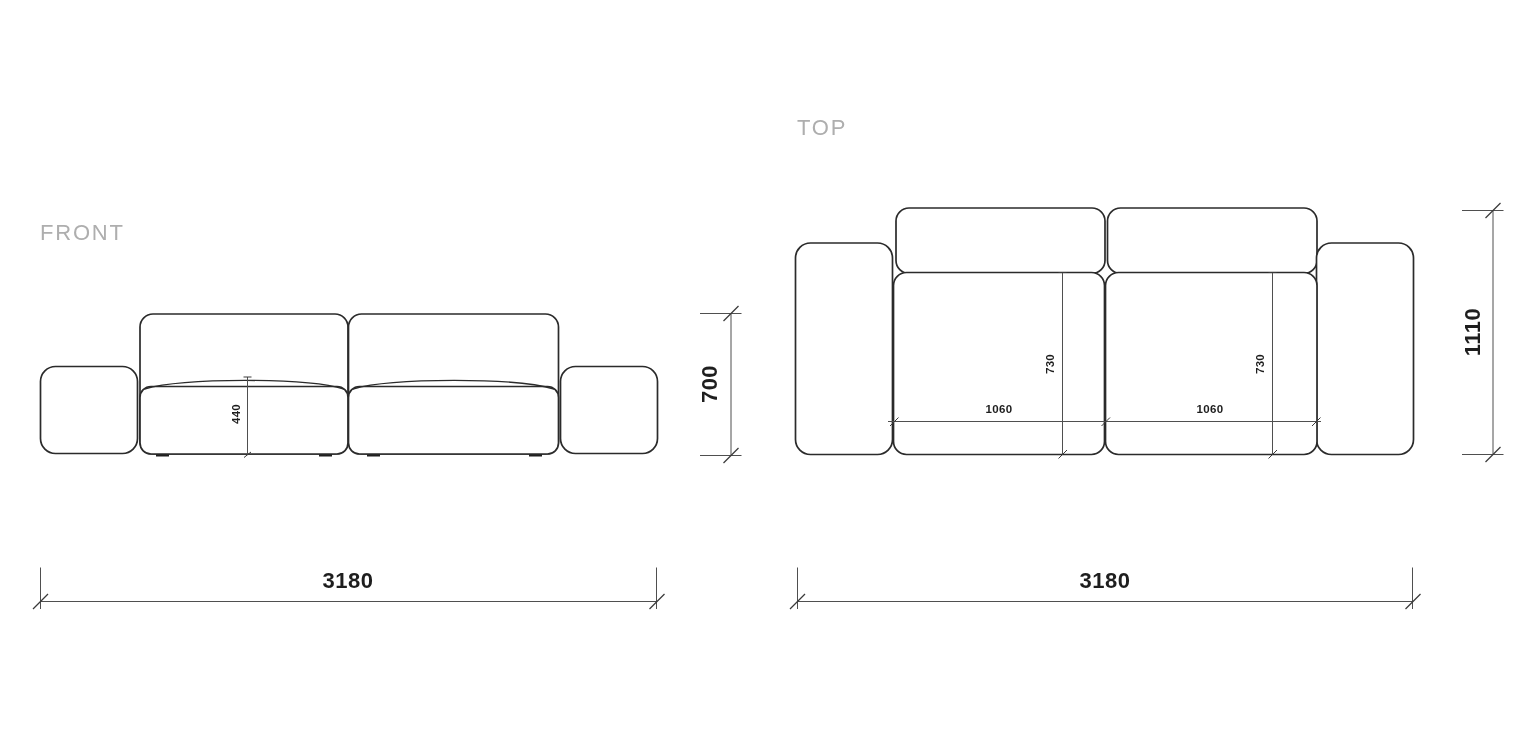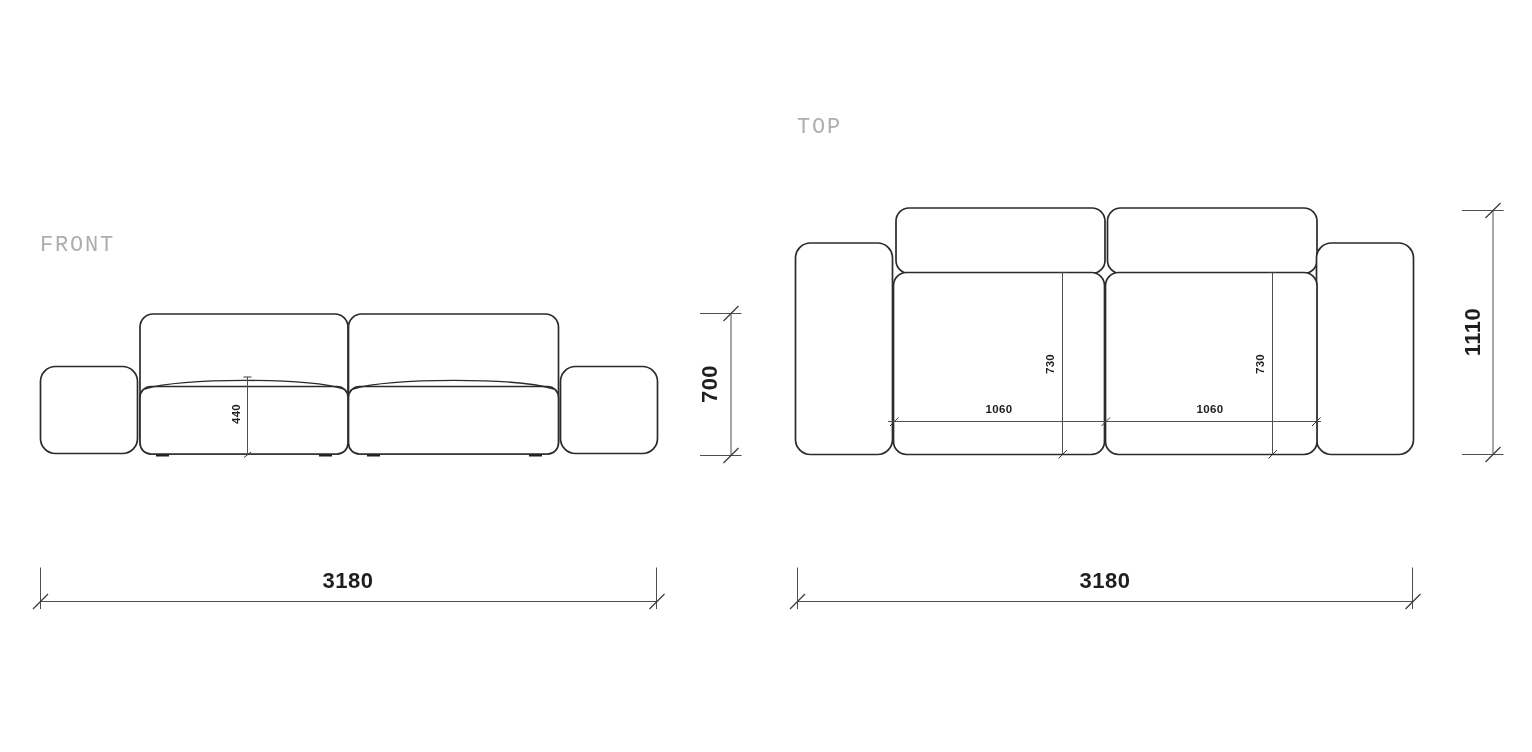--- a/index.html
+++ b/index.html
@@ -16,21 +16,21 @@
   .dim-tick  { stroke:#3a3a3a; stroke-width:1; }
   .label {
     position:absolute; transform:translate(-50%,-50%);
     color:#1e1e1e; font-weight:bold; white-space:nowrap; line-height:1;
   }
   .label.rot { transform:translate(-50%,-50%) rotate(-90deg); }
   .big   { font-size:22px; letter-spacing:0.5px; }
   .small { font-size:11.5px; letter-spacing:0.3px; }
   .view-label {
     position:absolute; color:#aeaeae; font-size:22px;
-    letter-spacing:1.8px; font-weight:400; line-height:1; white-space:nowrap;font-family:Liberation Mono, monospace;
+    letter-spacing:1.8px; font-weight:400; line-height:1; white-space:nowrap;
   }
 </style>
 </head>
 <body>
 
 <div class="canvas">
 
   <svg class="drawing" width="1532" height="752" viewBox="0 0 1532 752">
 
     <g>
@@ -113,21 +113,21 @@
 
     <g>
       <line class="dim" x1="797.5" y1="567.5" x2="797.5" y2="609"></line>
       <line class="dim" x1="1412.5" y1="567.5" x2="1412.5" y2="609"></line>
       <line class="dim" x1="797" y1="601.5" x2="1413" y2="601.5"></line>
       <line class="dim-slash" x1="790" y1="609" x2="805" y2="594"></line>
       <line class="dim-slash" x1="1405.5" y1="609" x2="1420.5" y2="594"></line>
     </g>
   </svg>
 
-  <div class="view-label" style="left:40px; top:235px">FRONT</div>
+  <div class="view-label" style="left:40px; top:222px">FRONT</div>
 
   <div class="view-label" style="left:797px; top:117px">TOP</div>
 
   <div class="label rot small" style="left:237px; top:414px">440</div>
 
   <div class="label rot big" style="left:710px; top:384px">700</div>
 
   <div class="label big" style="left:348px; top:581px">3180</div>
 
   <div class="label rot small" style="left:1051px; top:364px">730</div>

